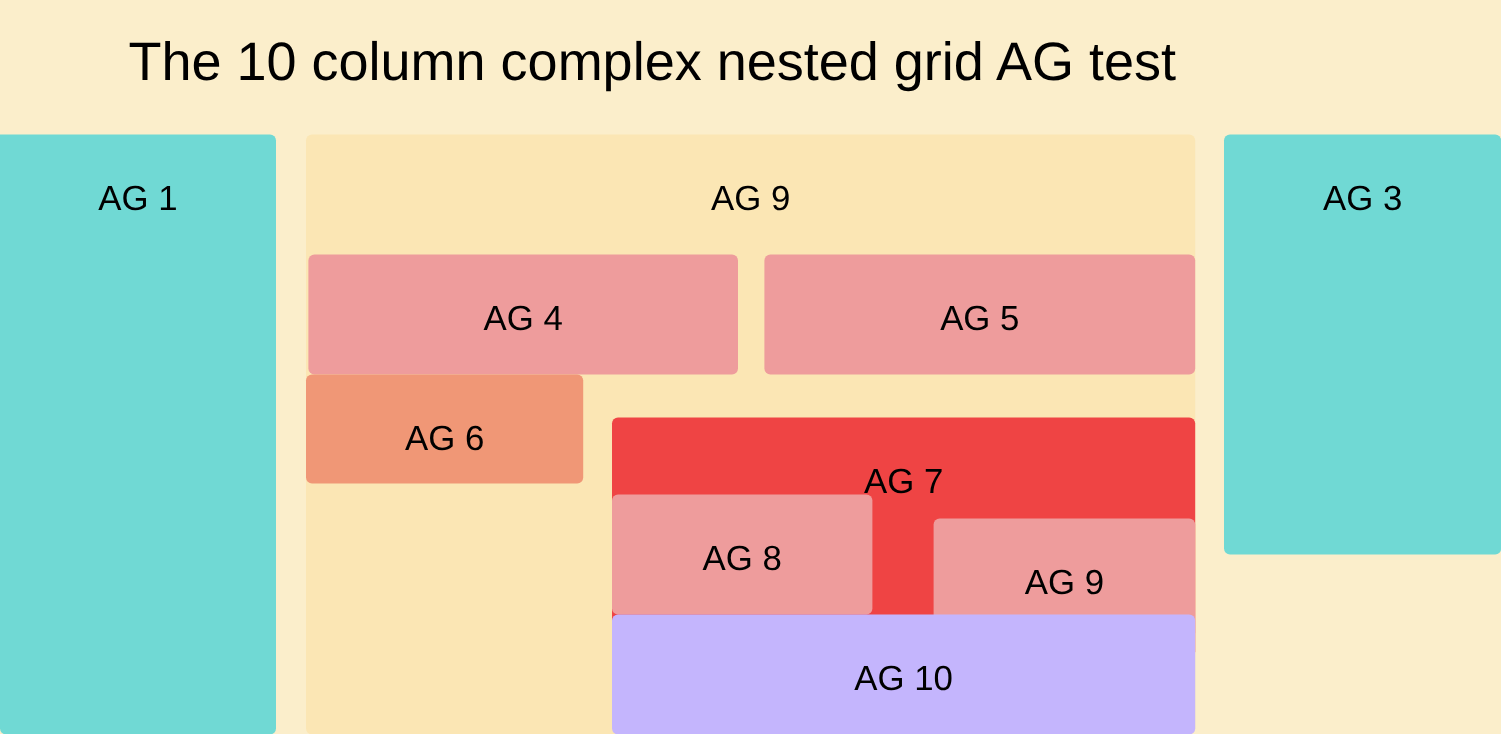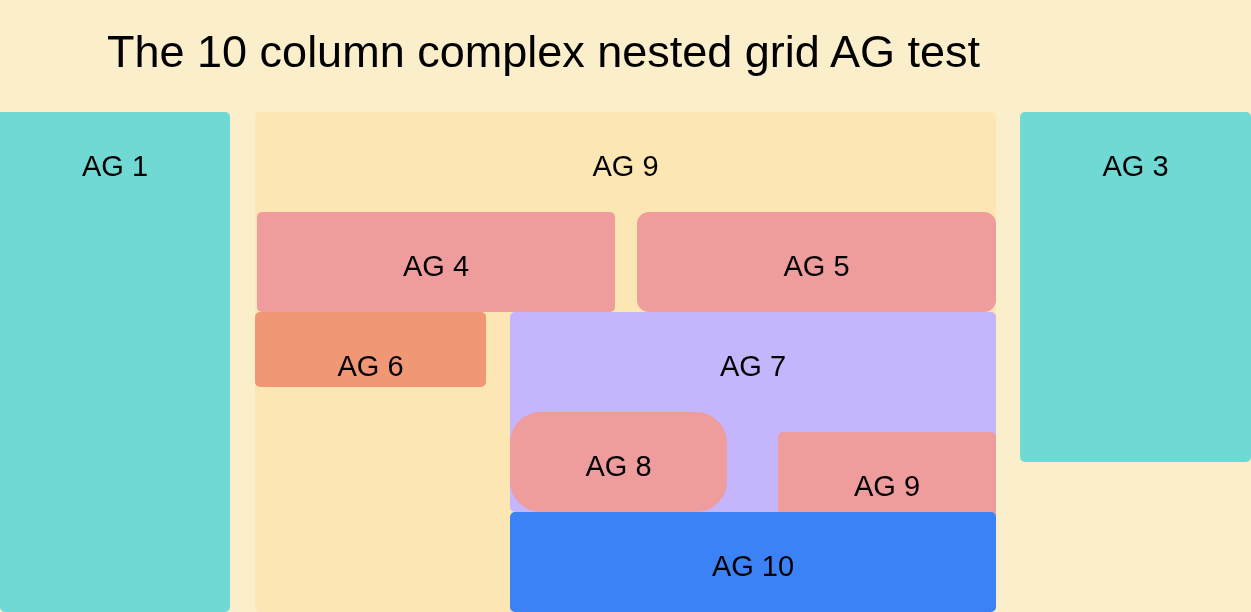--- a/index.html
+++ b/index.html
@@ -18,22 +18,22 @@
     position: absolute; box-sizing: border-box;
     border-radius: 5px;
     display: flex; justify-content: center;
     font-size: 29px; color: #000;
   }
   .box .lbl { position: absolute; top: 41px; left: 0; right: 0; text-align: center; line-height: 26px; }
   .teal { background: #70d9d4; }
   .cream { background: #fbe6b4; }
   .pink { background: #ee9c9c; }
   .orange { background: #f09776; }
-  .yellow { background: #c4b5fd; }
-  .magenta { background: #3b82f6; }
+  .yellow { background: #ef4444; margin-top: 36px; }
+  .magenta { background: #c4b5fd; }
 </style>
 </head>
 <body>
 
 <h1 class="title">The 10 column complex nested grid AG test</h1>
 
 <div class="box teal" style="left:0;top:112px;width:230px;height:500px;border-top-left-radius:0;">
   <span class="lbl">AG 1</span>
 </div>
 
@@ -42,33 +42,33 @@
 </div>
 
 <div class="box teal" style="left:1020px;top:112px;width:231px;height:350px;">
   <span class="lbl">AG 3</span>
 </div>
 
 <div class="box pink" style="left:257px;top:212px;width:358px;height:100px;">
   <span class="lbl">AG 4</span>
 </div>
 
-<div class="box pink" style="left:637px;top:212px;width:359px;height:100px;border-radius:12px;">
+<div class="box pink" style="left:637px;top:212px;width:359px;height:100px;">
   <span class="lbl">AG 5</span>
 </div>
 
-<div class="box orange" style="left:255px;top:312px;width:231px;height:75px;">
+<div class="box orange" style="left:255px;top:312px;width:231px;height:91px;">
   <span class="lbl">AG 6</span>
 </div>
 
 <div class="box yellow" style="left:510px;top:312px;width:486px;height:200px;">
   <span class="lbl">AG 7</span>
 </div>
 
-<div class="box pink" style="left:510px;top:412px;width:217px;height:100px;border-radius:31px;">
+<div class="box pink" style="left:510px;top:412px;width:217px;height:100px;">
   <span class="lbl">AG 8</span>
 </div>
 
 <div class="box pink" style="left:778px;top:412px;width:218px;height:100px;margin-top:20px;">
   <span class="lbl">AG 9</span>
 </div>
 
 <div class="box magenta" style="left:510px;top:512px;width:486px;height:100px;">
   <span class="lbl">AG 10</span>
 </div>

